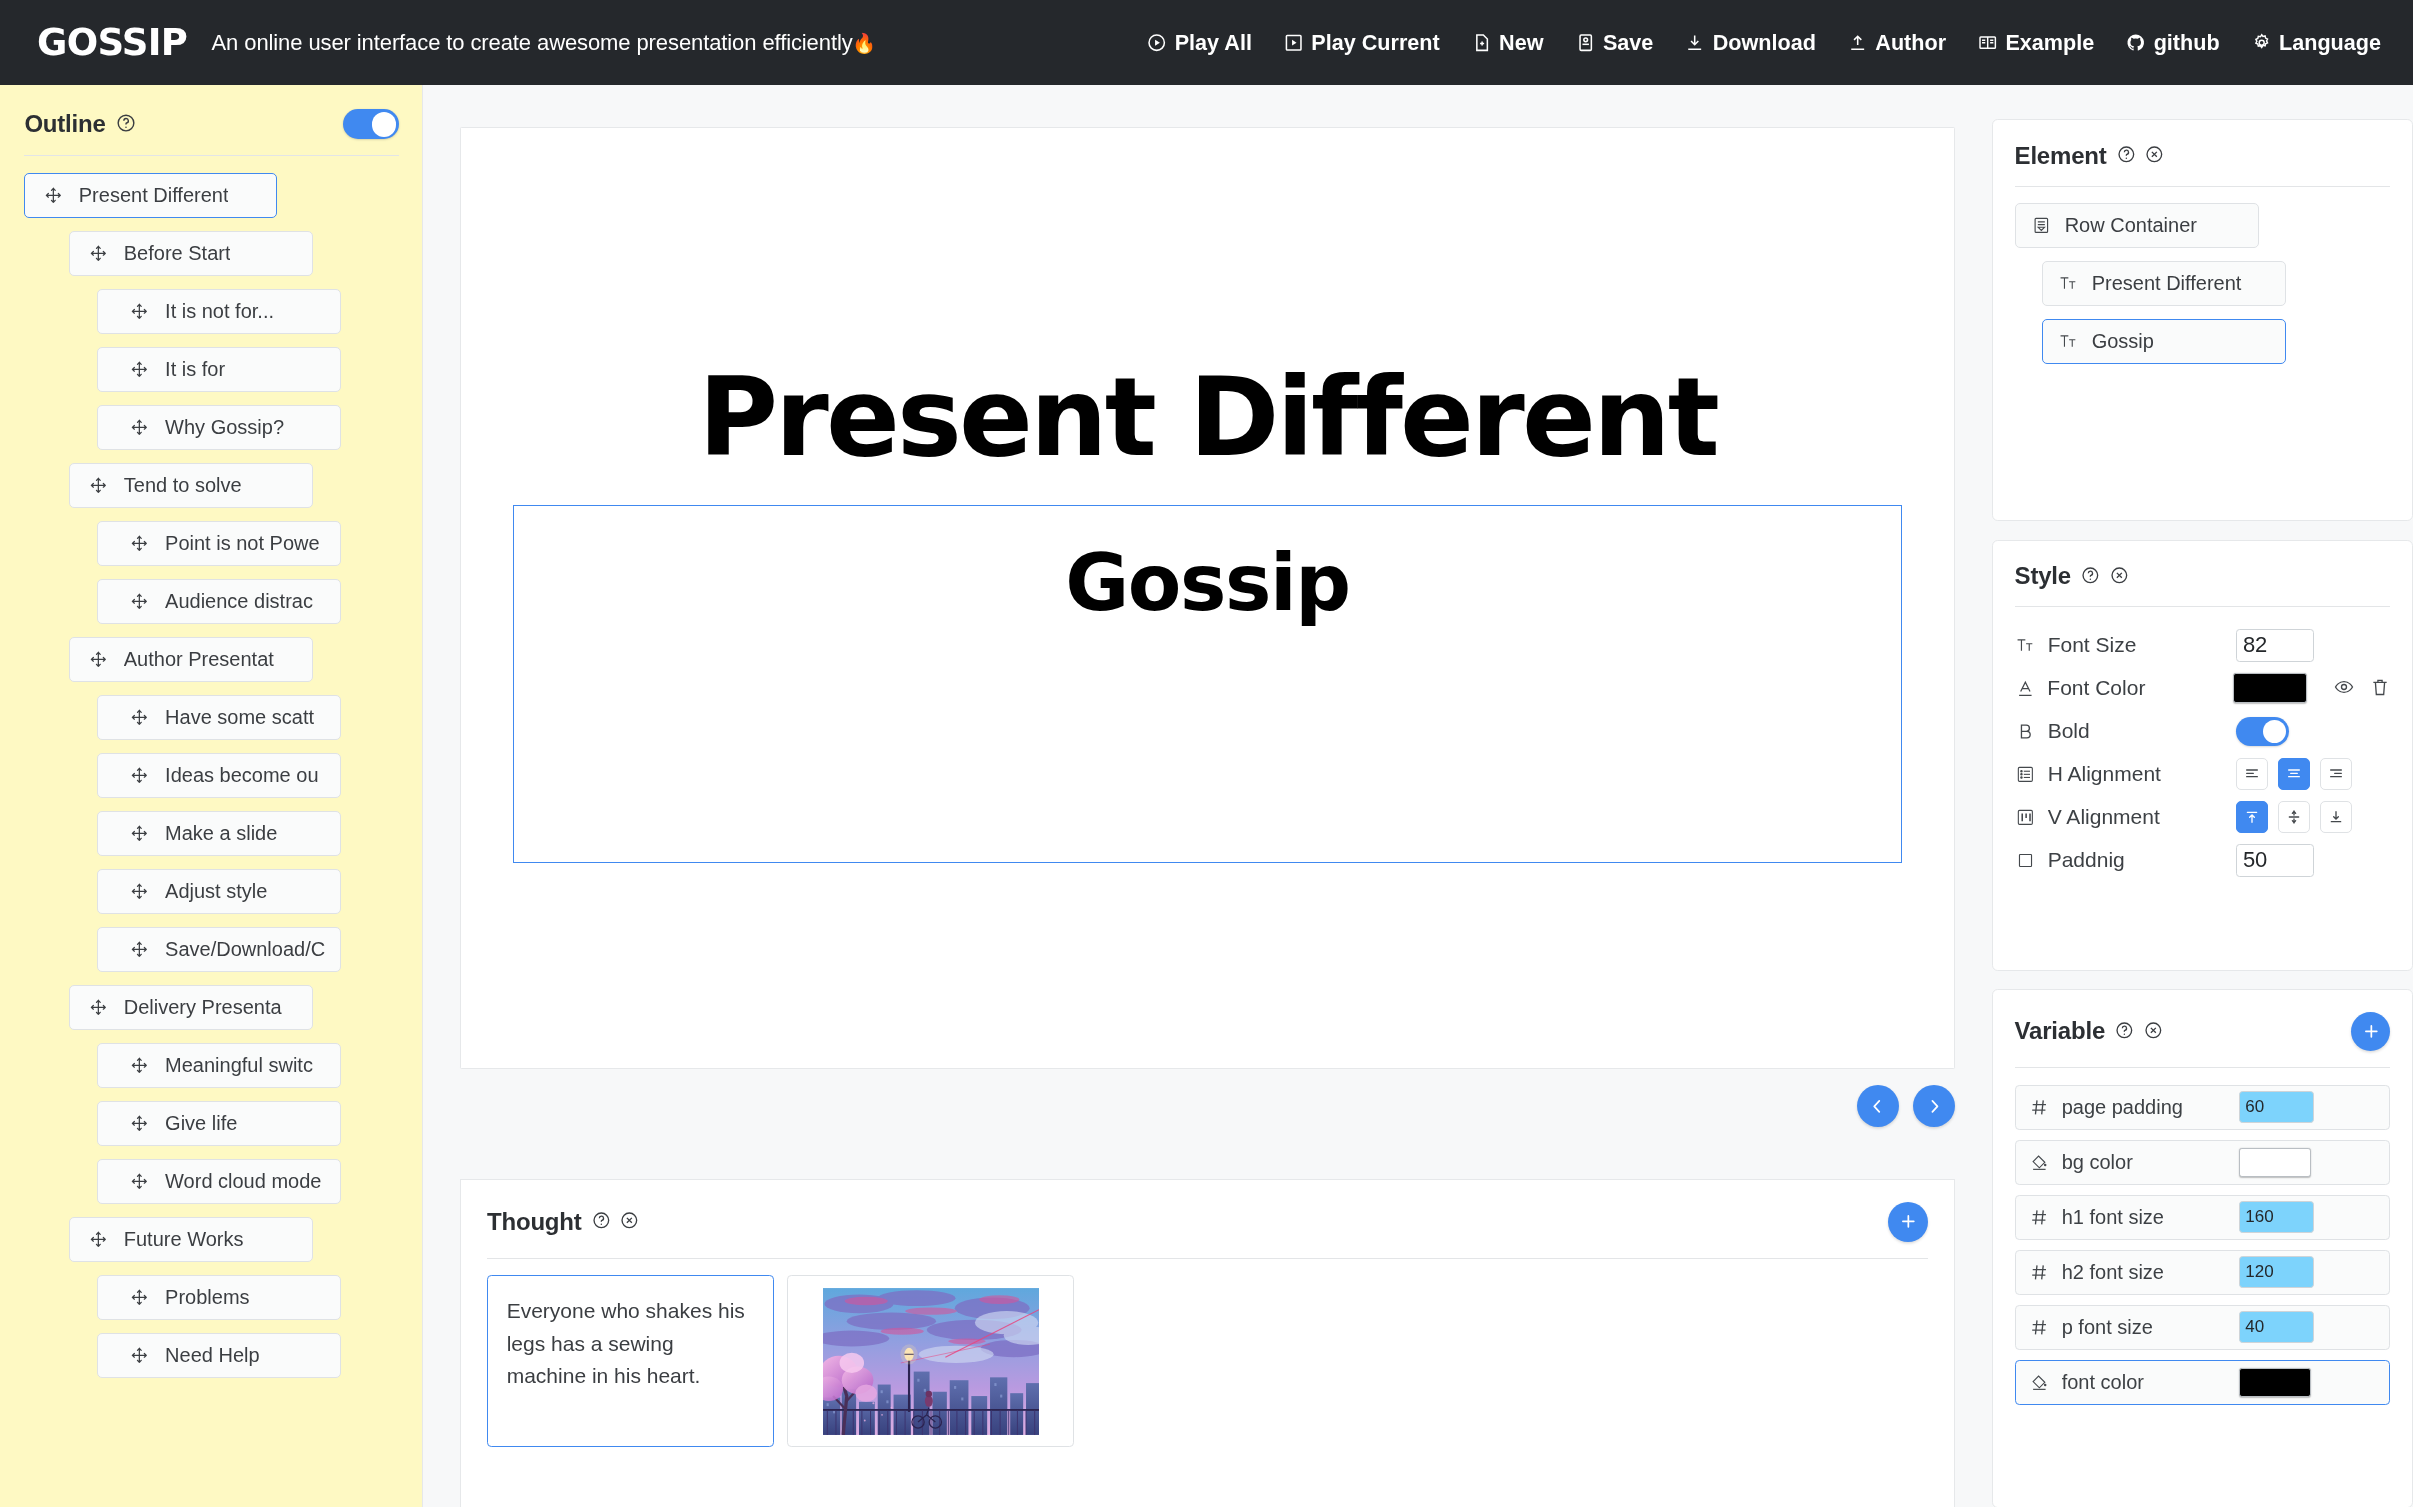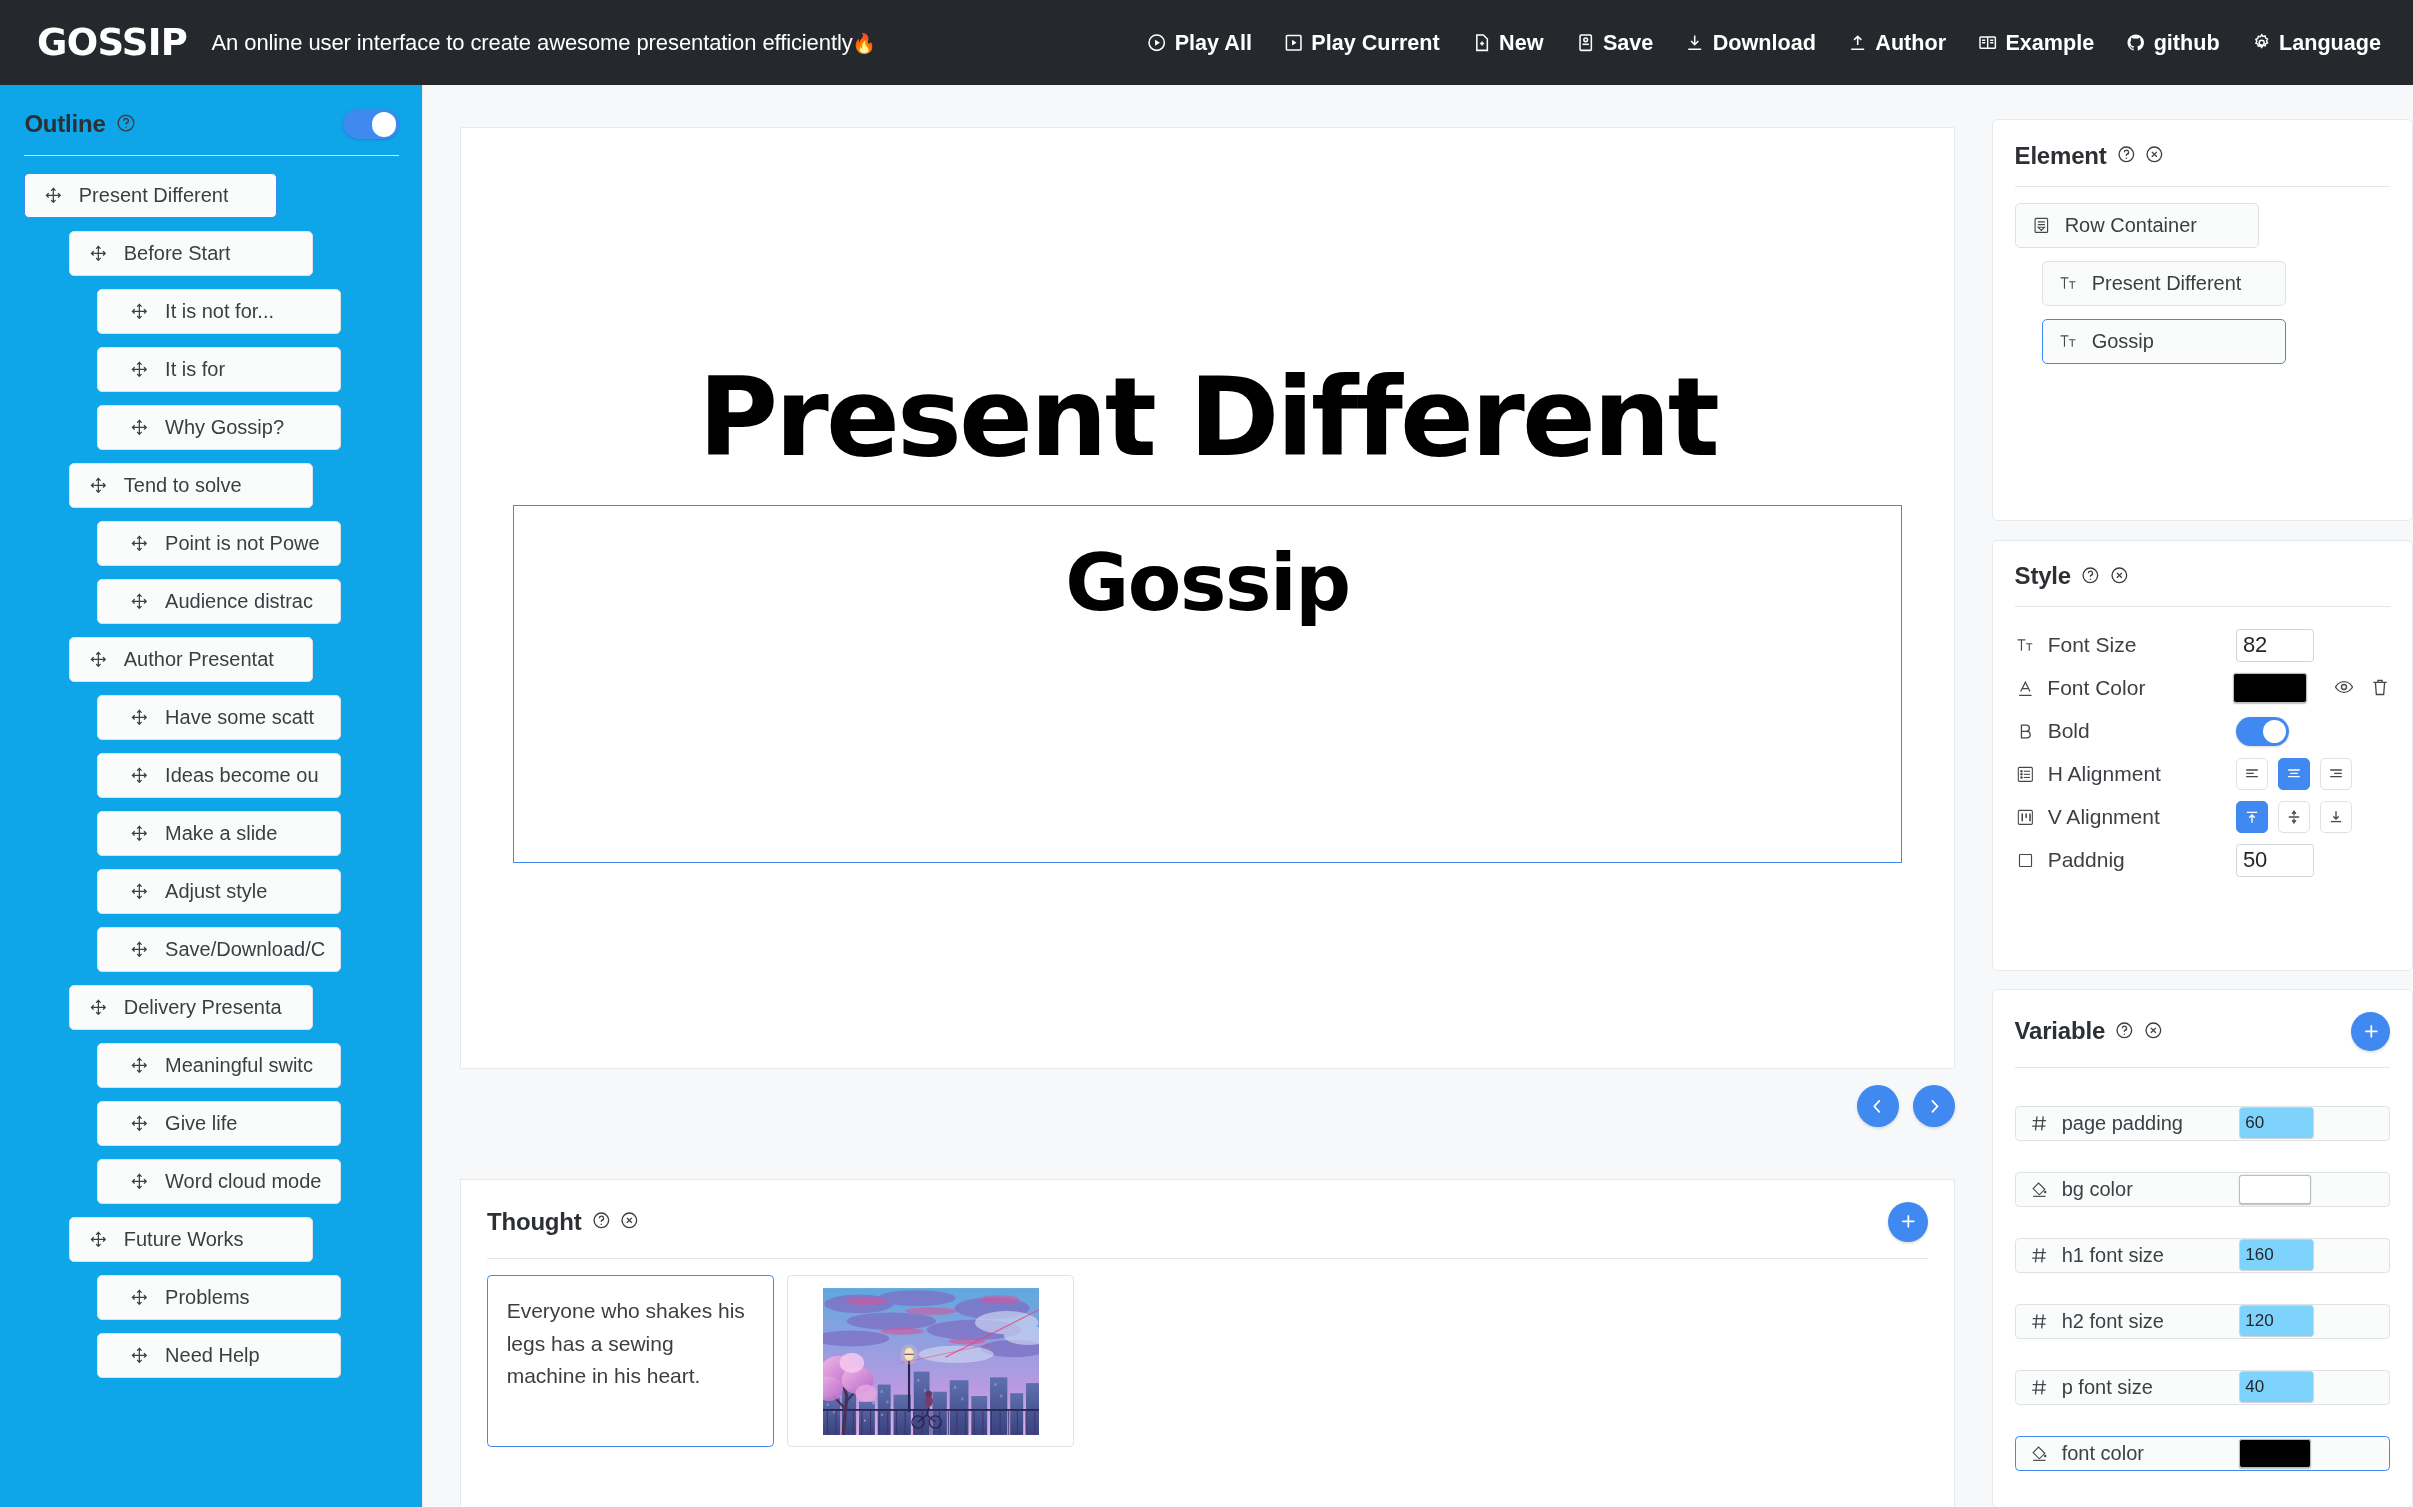--- a/index.html
+++ b/index.html
@@ -59,21 +59,21 @@
     height: 1423px;
     align-items: flex-start;
     padding: 0;
   }
 
   
   .sidebar {
     width: 423px;
     min-width: 423px;
     height: 1423px;
-    background: #0ea5e9;
+    background: #fef9c3;
     border: 0.7px solid #e6e8ea;
     border-left: none;
     border-top: none;
     border-bottom: none;
     padding: 24.4px 23px 0 24.4px;
     overflow: hidden;
     position: relative;
     text-align: right;
   }
   .panel-head {
@@ -291,26 +291,25 @@
     width: 32px; height: 32px; border-radius: 5px;
     border: 0.7px solid #dfe2e5; background:#fff;
     display:flex;align-items:center;justify-content:center;
     cursor:pointer;
   }
   .sq-btn.act { background:#4089f0; border-color:#4089f0; }
 
   
   .vlist { display:flex; flex-direction:column; gap: 10px; }
   .vrow {
-    height: 35px; background:#fafbfb;
+    height: 45px; background:#fafbfb;
     border:0.7px solid #dfe2e5; border-radius:4.3px;
     display:flex; align-items:center; gap:13px;
     padding: 0 14.4px;
     cursor:pointer;
-    margin-top:21px;
   }
   .vrow.sel { border-color:#4089f0; }
   .vrow .v-lbl { font-size: 20px; color:#3d4145; width: 164px; }
   .v-input {
     width: 75px; height: 32px;
     border:0.7px solid #cfd4d8; border-radius:3.6px;
     font-size:17px; color:#24272a; padding:0 5.7px;
     font-family:"Liberation Sans", sans-serif; background:#7dd3fc;
   }
   .v-color {

